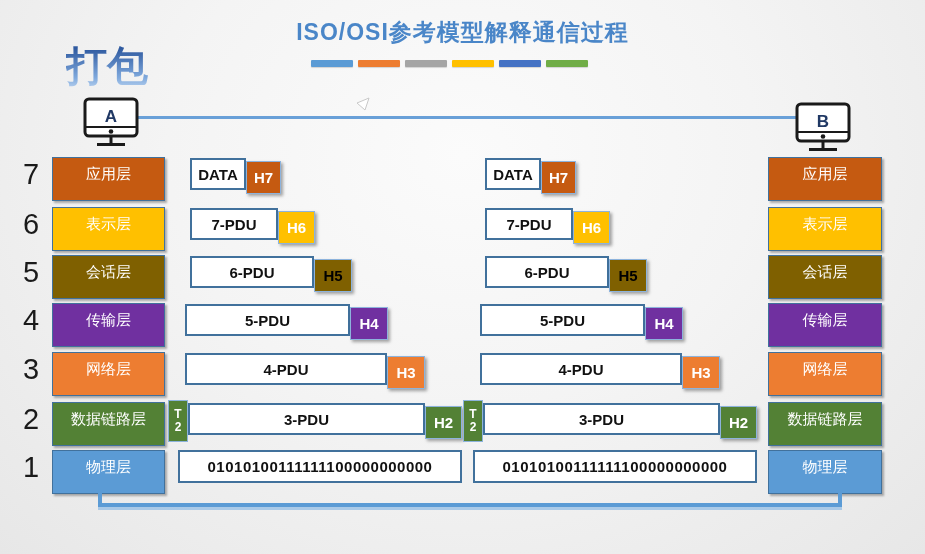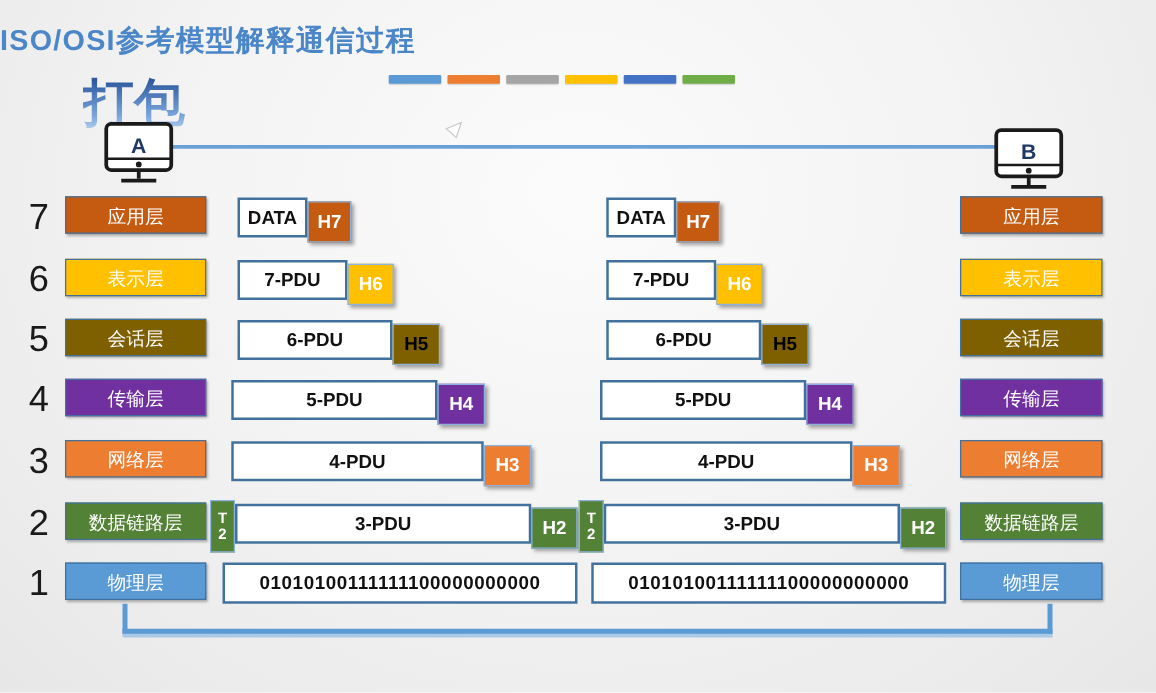--- a/index.html
+++ b/index.html
@@ -1,30 +1,30 @@
 <!DOCTYPE html>
 <html><head>
 <meta charset="utf-8">
 <style>
   html,body{margin:0;padding:0;}
   body{width:925px;height:554px;font-family:"Liberation Sans",sans-serif;overflow:hidden;}
   .slide{position:relative;width:925px;height:554px;overflow:hidden;
     background:radial-gradient(ellipse at 50% 28%, #fbfbfb 0%, #f4f4f4 45%, #e7e7e7 100%);}
-  .title{position:absolute;top:17px;left:0;width:100%;text-align:left;
+  .title{position:absolute;top:17px;left:0;width:100%;text-align:center;
     font-size:23px;font-weight:bold;letter-spacing:1px;}
   .dashes{position:absolute;top:60px;left:311px;display:flex;gap:5px;}
   .dash{width:42px;height:7px;border-radius:1px;box-shadow:0 1px 1px rgba(0,0,0,.15);}
   .caption{position:absolute;font-family:"Liberation Serif",serif;font-size:41px;font-weight:bold;
     background:linear-gradient(180deg,#2f5aa0 10%,#7fa9dd 75%,#b9d2ee 100%);
-    -webkit-background-clip:text;background-clip:text;color:transparent;line-height:1.1;margin-top:16px;}
+    -webkit-background-clip:text;background-clip:text;color:transparent;line-height:1.1;}
   .abline{position:absolute;left:136px;top:116px;width:660px;height:3px;background:#69a0d8;}
   .monitor{position:absolute;}
   .num{position:absolute;left:14px;width:34px;text-align:center;
     font-size:29px;color:#1a1a1a;height:36px;line-height:36px;}
-  .layer{position:absolute;width:113px;height:30px;line-height:32px;text-align:center;
+  .layer{position:absolute;width:113px;height:44px;line-height:32px;text-align:center;
     color:#fff;font-size:15px;border:1px solid #41719c;box-sizing:border-box;
     box-shadow:1.5px 1.5px 2px rgba(0,0,0,.3);}
   .layer.right{width:114px;}
   .stack{position:absolute;top:0;left:0;width:925px;height:554px;}
   .stack.right{left:295px;}
   .wbox{position:absolute;background:#fff;border:2px solid #41719c;box-sizing:border-box;
     display:flex;align-items:center;justify-content:center;
     font-size:15px;font-weight:600;color:#111;}
   .hbox{position:absolute;box-sizing:border-box;border:1px solid #8db3dc;
     display:flex;align-items:center;justify-content:center;

